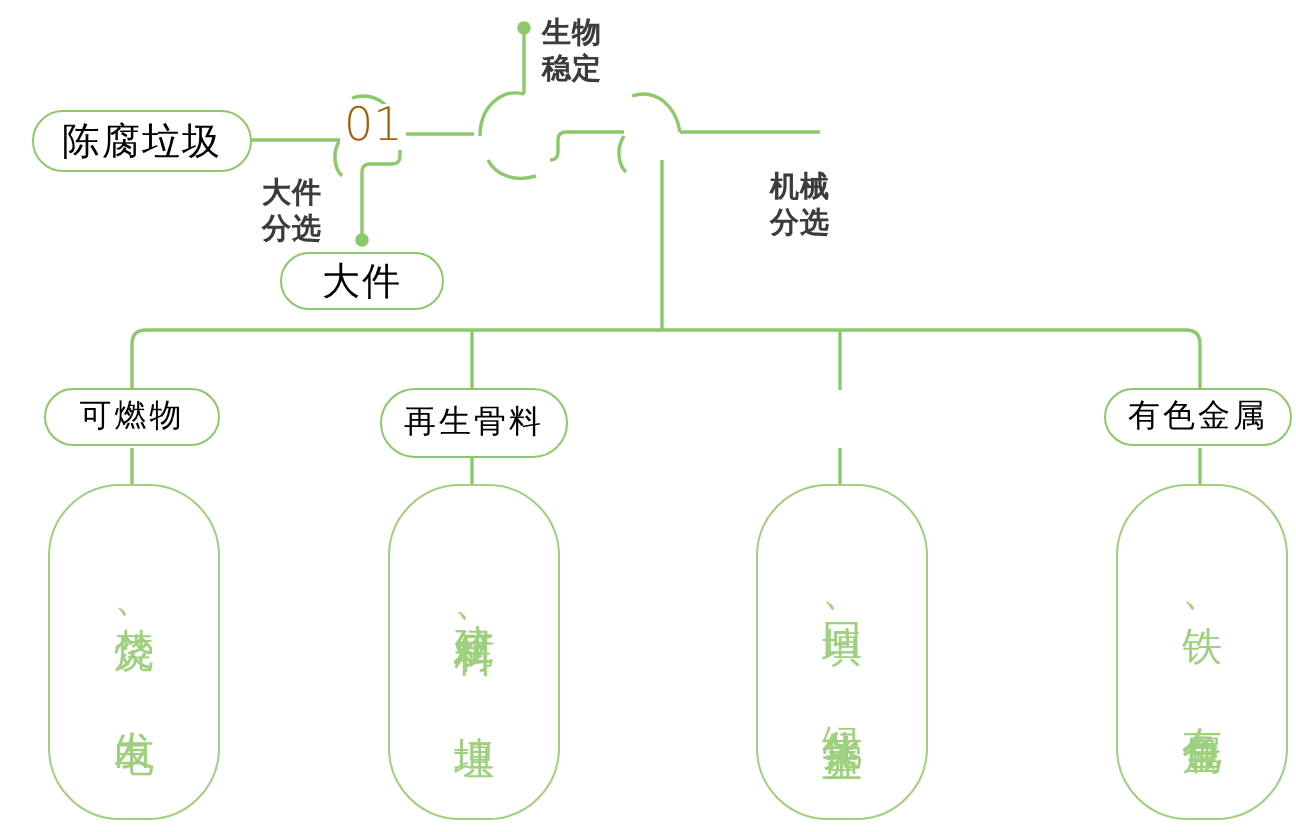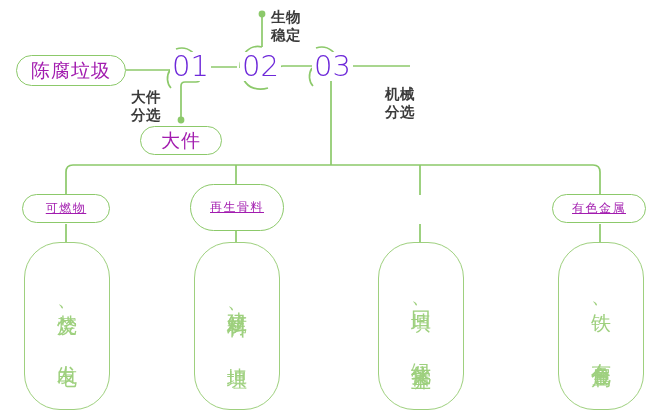--- a/index.html
+++ b/index.html
@@ -15,37 +15,37 @@
     overflow:hidden;
   }
   #wires{position:absolute;left:0;top:0;width:648px;height:416px;}
 
   
   .pill{
     position:absolute;
     box-sizing:border-box;
     border:1.6px solid #8cc96a;
     border-radius:999px;
-    color:#a21caf;
+    color:#000000;
     display:flex;
     align-items:center;
     justify-content:center;
     background:#ffffff;
     white-space:nowrap;
     letter-spacing:1px;
   }
   .pill-start{font-size:19px;}
   .pill-mid{font-size:19px;}
-  .pill-cat{font-size:12px;letter-spacing:1.5px;text-decoration:underline;}
+  .pill-cat{font-size:16px;letter-spacing:1.5px;}
 
   
   .num{
     position:absolute;
-    color:#6d28d9;
-    font-size:29px;
+    color:#a16207;
+    font-size:23px;
     font-family:"DejaVu Sans","Liberation Sans",sans-serif;
     font-weight:300;
     letter-spacing:0px;
     background:#ffffff;
     padding:0 2px;
     line-height:1;
   }
 
   
   .anno{
@@ -126,44 +126,42 @@
       <path d="M236,224 V242"></path>
       <path d="M420,224 V242"></path>
       <path d="M600,224 V242"></path>
     </g>
   </svg>
 
   <div class="pill pill-start" style="left:16px;top:55px;width:110px;height:31px;">陈腐垃圾</div>
 
   <div class="num" style="left:170px;top:52px;">01</div>
 
-  <div class="num" style="left:240px;top:52px;">02</div>
 
-  <div class="num" style="left:312px;top:52px;">03</div>
 
   <div class="anno" style="left:131px;top:88px;text-align:center;">
     <div>大件</div>
     <div>分选</div>
   </div>
 
   <div class="anno" style="left:271px;top:8px;text-align:right;">
     <div>生物</div>
     <div>稳定</div>
   </div>
 
   <div class="anno" style="left:353px;top:85px;text-align:left;margin-left:32px;">
     <div>机械</div>
     <div>分选</div>
   </div>
 
   <div class="pill pill-mid" style="left:140px;top:126px;width:82px;height:29px;">大件</div>
 
   <div class="pill pill-cat" style="left:22px;top:194px;width:88px;height:29px;">可燃物</div>
 
-  <div class="pill pill-cat" style="left:190px;top:184px;width:94px;height:47px;">再生骨料</div>
+  <div class="pill pill-cat" style="left:190px;top:194px;width:94px;height:35px;">再生骨料</div>
 
 
   <div class="pill pill-cat" style="left:552px;top:194px;width:94px;height:29px;">有色金属</div>
 
   <div class="vbox" style="left:24px;top:242px;width:86px;height:168px;">
     <div class="vtext">焚烧、 发电</div>
   </div>
 
   <div class="vbox" style="left:194px;top:242px;width:86px;height:168px;">
     <div class="vtext">建筑材料、 填埋</div>

